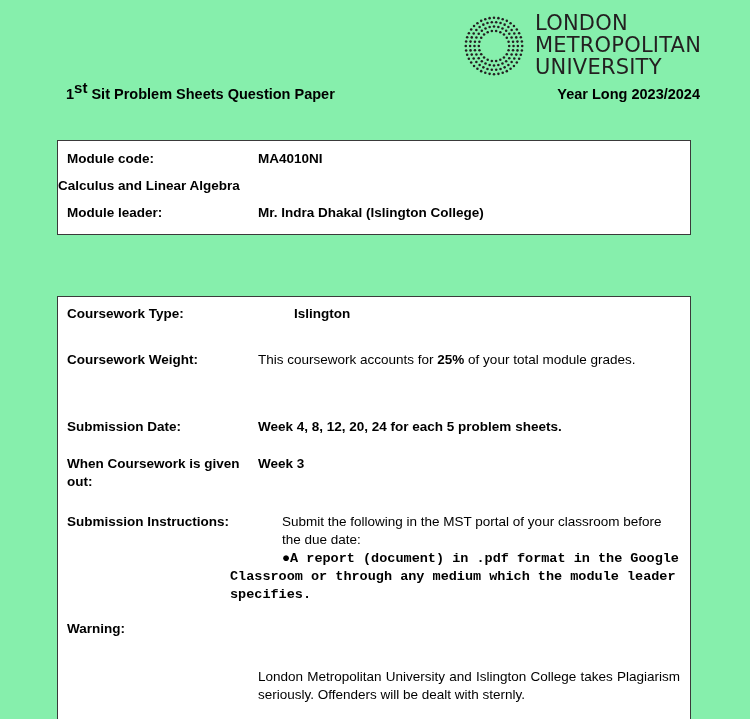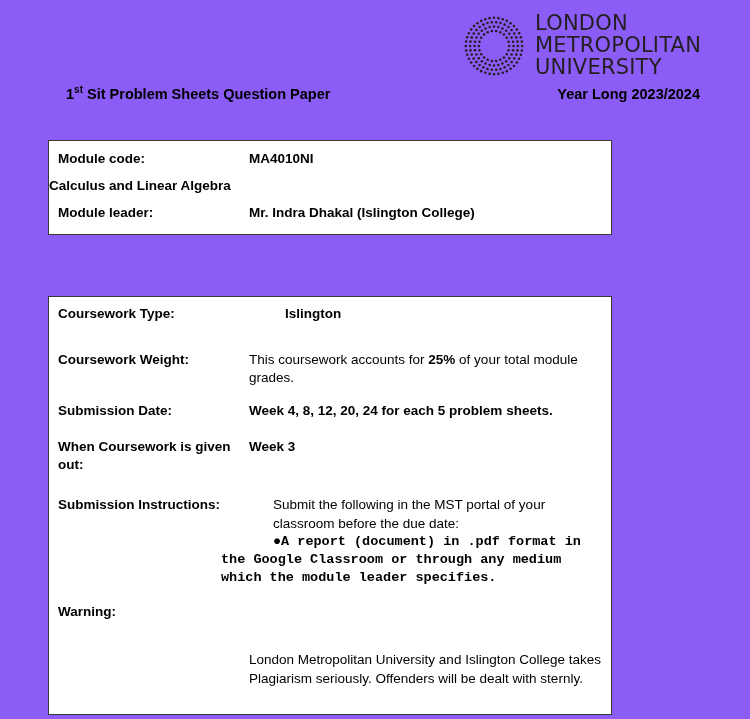--- a/index.html
+++ b/index.html
@@ -12,21 +12,21 @@
     height: 719px;
     font-family: "Liberation Sans", sans-serif;
     color: #000000;
     position: relative;
     overflow: hidden;
   }
   .page {
     position: relative;
     width: 750px;
     height: 719px;
-    background: #8b5cf6;
+    background: #86efac;
   }
 
   
   .logo-block {
     position: absolute;
     left: 463px;
     top: 10px;
     width: 250px;
     height: 72px;
     display: flex;
@@ -61,30 +61,30 @@
     left: 66px;
     top: 86px;
     width: 634px;
     display: flex;
     justify-content: space-between;
     align-items: baseline;
     font-size: 14.5px;
     font-weight: bold;
   }
   .doc-header .ord {
-    font-size: 10px;
+    font-size: 15px;
     vertical-align: super;
     line-height: 0;
   }
 
   
   .info-table {
     position: absolute;
-    left: 48px;
-    width: 564px;
+    left: 57px;
+    width: 634px;
     border: 1.5px solid #3a3a3a;
     box-sizing: border-box;
     background: #ffffff;
   }
   #table-module { top: 140px; }
   #table-coursework { top: 296px; }
 
   .row {
     display: flex;
     align-items: flex-start;
@@ -109,21 +109,21 @@
   .row .value b { font-weight: bold; }
 
   
   #table-module .row { padding-top: 9px; }
   #table-module .row:first-child { padding-top: 9px; }
   #table-module .row:last-child { padding-bottom: 11px; }
 
   
   #table-coursework .r-type      { padding-top: 8px;  padding-bottom: 28px; gap: 36px; }
   #table-coursework .r-weight    { padding-bottom: 14px; }
-  #table-coursework .r-subdate   { padding-bottom: 18px; }
+  #table-coursework .r-subdate   { padding-bottom: 18px; margin-top: 35px; }
   #table-coursework .r-givenout  { padding-bottom: 22px; }
   #table-coursework .r-instr     { padding-bottom: 16px; gap: 24px; }
   #table-coursework .r-warning   { padding-bottom: 26px; }
 
   .bullet-line {
     display: flex;
     font-weight: bold;
   }
   .bullet-dot {
     flex: 0 0 auto;

